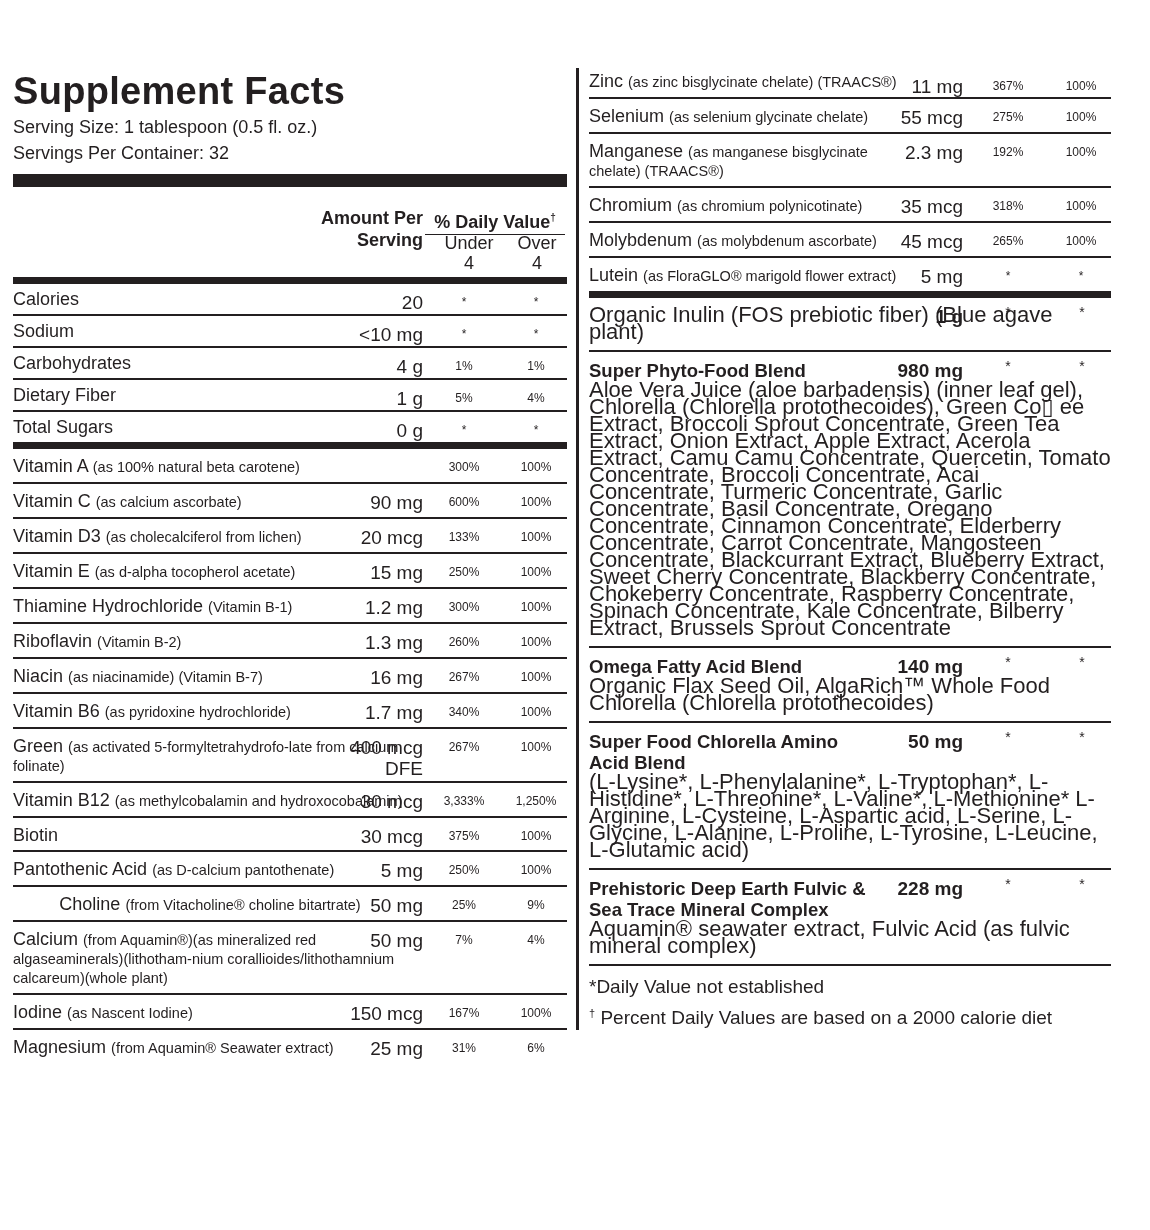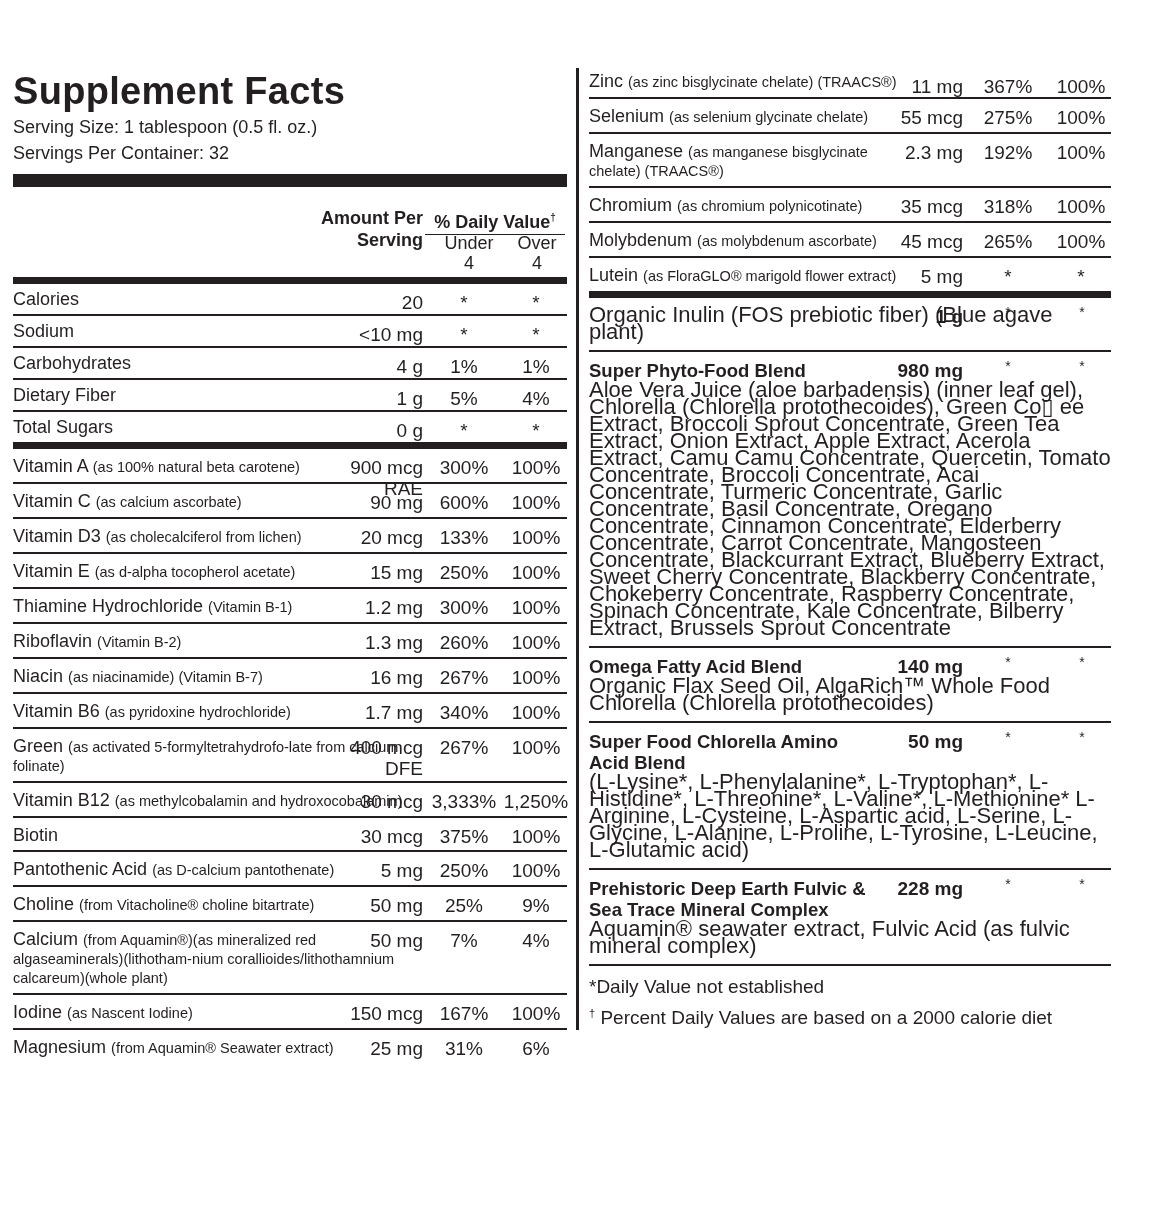--- a/index.html
+++ b/index.html
@@ -16,21 +16,21 @@
   .hdr { position: relative; height: 90px; }
   .hdr .amt { position: absolute; right: 4px; top: 20px; width: 200px; text-align: right; font-weight: 700; font-size: 18px; line-height: 22px; right: 146px; }
   .hdr .dv { position: absolute; right: 2px; top: 20px; width: 140px; font-weight: 700; font-size: 18px; line-height: 22px; border-bottom: 1.5px solid #231f20; text-align: center; padding-bottom: 1px; }
   .hdr .dv sup { font-size: 10px; }
   .hdr .sub { position: absolute; top: 46px; width: 60px; text-align: center; font-size: 18px; line-height: 20px; }
   .row { position: relative; border-bottom: 2px solid #231f20; }
   .row .name { font-size: 18px; line-height: 18px; padding-top: 8px; padding-bottom: 6px; }
   .row .name .big { font-size: 18px; }
   .row .name .small { font-size: 14.5px; }
   .row .amt { position: absolute; top: 8px; font-size: 19px; line-height: 21px; text-align: right; padding-left: 16px; }
-  .row .pct { position: absolute; top: 8px; font-size: 19px; line-height: 21px; text-align: center; }
+  .row .pct { position: absolute; top: 8px; font-size: 12px; line-height: 21px; text-align: center; }
   .star { font-size: 14px; }
   #left .amt { right: 144px; width: 160px; }
   #left .pct.u { right: 66px; width: 74px; }
   #left .pct.o { right: -6px; width: 74px; }
   #right .amt { right: 148px; width: 140px; }
   #right .pct.u { right: 68px; width: 70px; }
   #right .pct.o { right: -6px; width: 72px; }
   .blend { position: relative; border-bottom: 2px solid #231f20; padding: 8px 0 10px 0; }
   .blend .bname { font-size: 18.5px; font-weight: 700; line-height: 21px; width: 290px; }
   .blend .bamt { position: absolute; top: 8px; right: 148px; font-size: 19px; font-weight: 700; line-height: 22px; text-align: right; }
@@ -101,21 +101,20 @@
         <div class="name" style="padding-right: 160px; padding-top: 6px;"><span class="big">Total Sugars</span></div>
         <div class="amt"><span>0 g</span></div>
         <div class="pct u star">*</div>
         <div class="pct o star">*</div>
       </div>
     </div>
   <div class="bar-med" style="margin-top:-2px"></div>
   <div id="vitamins">
       <div class="row">
         <div class="name" style="padding-right: 160px;"><span class="big">Vitamin A</span> <span class="small">(as 100% natural beta carotene)</span></div>
-        <div class="amt"><span>900 mcg</span><br><span>RAE</span></div>
         <div class="pct u">300%</div>
         <div class="pct o">100%</div>
       </div>
       <div class="row">
         <div class="name" style="padding-right: 160px;"><span class="big">Vitamin C</span> <span class="small">(as calcium ascorbate)</span></div>
         <div class="amt"><span>90 mg</span></div>
         <div class="pct u">600%</div>
         <div class="pct o">100%</div>
       </div>
       <div class="row">
@@ -172,21 +171,21 @@
         <div class="pct u">375%</div>
         <div class="pct o">100%</div>
       </div>
       <div class="row">
         <div class="name" style="padding-right: 160px;"><span class="big">Pantothenic Acid</span> <span class="small">(as D-calcium pantothenate)</span></div>
         <div class="amt"><span>5 mg</span></div>
         <div class="pct u">250%</div>
         <div class="pct o">100%</div>
       </div>
       <div class="row">
-        <div class="name" style="padding-right: 160px;"><span class="big">Choline</span> <span class="small">(from Vitacholine® choline bitartrate)</span></div>
+        <div class="name" style="padding-right: 160px; text-align: center;"><span class="big">Choline</span> <span class="small">(from Vitacholine® choline bitartrate)</span></div>
         <div class="amt"><span>50 mg</span></div>
         <div class="pct u">25%</div>
         <div class="pct o">9%</div>
       </div>
       <div class="row">
         <div class="name" style="padding-right: 160px;"><span class="big">Calcium</span> <span class="small">(from Aquamin®)(as mineralized red algaseaminerals)(lithotham-nium corallioides/lithothamnium calcareum)(whole plant)</span></div>
         <div class="amt"><span>50 mg</span></div>
         <div class="pct u">7%</div>
         <div class="pct o">4%</div>
       </div>

